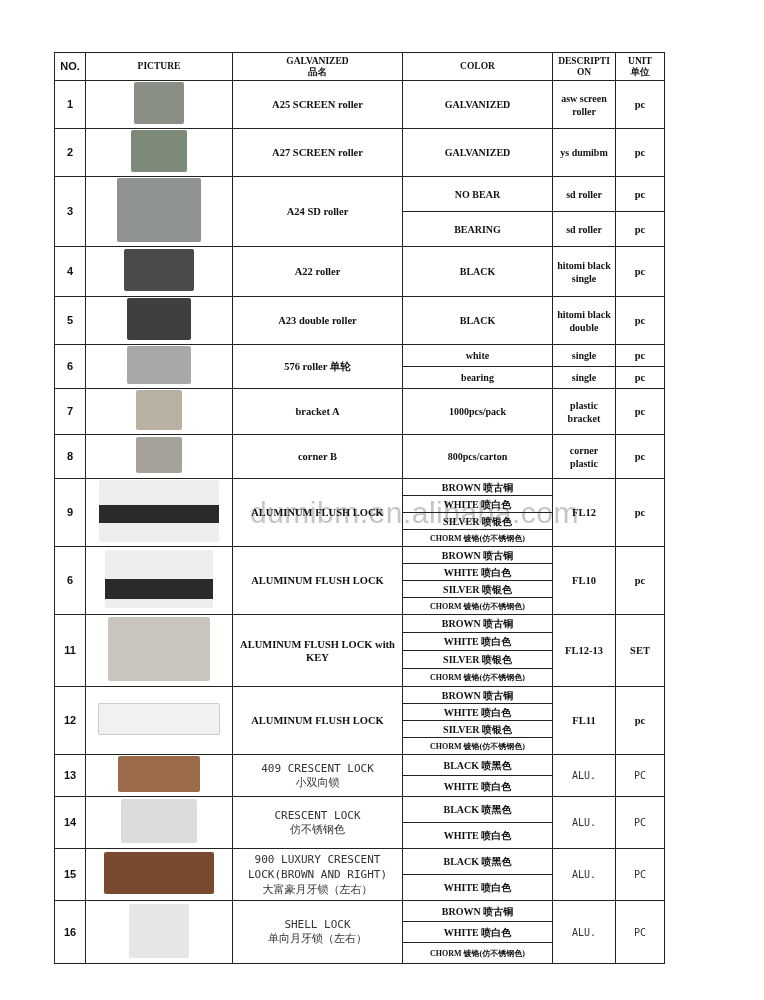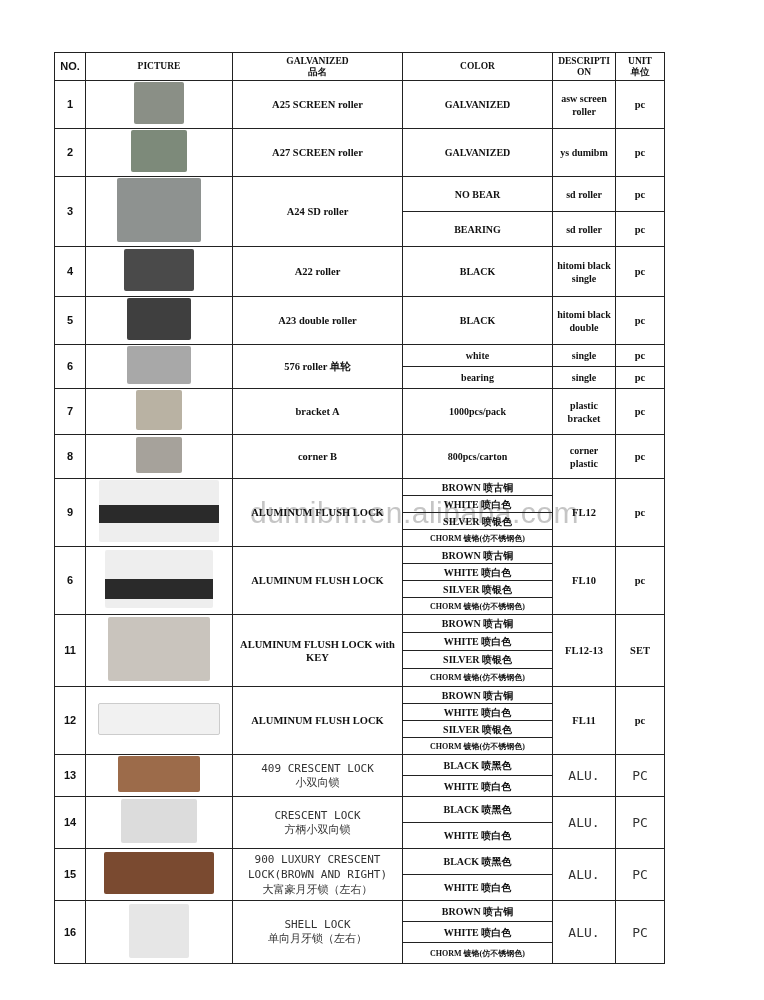--- a/index.html
+++ b/index.html
@@ -5,21 +5,21 @@
   html,body{margin:0;padding:0;background:#fff;}
   body{width:764px;height:1000px;position:relative;overflow:hidden;font-family:"Liberation Serif","DejaVu Serif",serif;color:#111;}
   table{position:absolute;left:54px;top:52px;border-collapse:collapse;width:610px;table-layout:fixed;}
   td,th{border:1.5px solid #222;text-align:center;vertical-align:middle;padding:0 2px;font-weight:bold;font-size:10.5px;line-height:13px;}
   th{font-size:9.5px;line-height:11px;height:27px;}
   th.no{font-family:"Liberation Sans",sans-serif;font-size:11px;}
   td.no{font-family:"Liberation Sans",sans-serif;font-size:11px;}
   td.color{font-size:10px;}
   td.small{font-size:10px;}
   td.light{font-weight:normal;font-family:"DejaVu Sans Mono","Liberation Mono",monospace;font-size:11px;line-height:14px;color:#333;}
-  td.lightc{font-weight:normal;font-family:"DejaVu Sans Mono","Liberation Mono",monospace;font-size:13px;color:#333;margin-left:44px;}
+  td.lightc{font-weight:normal;font-family:"DejaVu Sans Mono","Liberation Mono",monospace;font-size:10px;color:#333;margin-left:44px;}
   .pic{display:inline-block;border-radius:2px;}
   .watermark{position:absolute;left:250px;top:496px;font-family:"Liberation Sans",sans-serif;font-size:30px;color:rgba(150,150,150,0.55);pointer-events:none;letter-spacing:0.5px;}
 </style>
 </head>
 <body>
 
 <div class="watermark">dumibm.en.alibaba.com</div>
 
 <table>
   <colgroup>
@@ -204,21 +204,21 @@
       <td class="lightc" rowspan="2">ALU.</td>
       <td class="lightc" rowspan="2">PC</td>
     </tr>
     <tr style="height:21px">
         <td class="small">WHITE 喷白色</td>
       </tr>
 
     <tr style="height:26px">
       <td class="no" rowspan="2">14</td>
       <td rowspan="2"><span class="pic" style="width:76px;height:44px;background:#dcdcdc;"></span></td>
-      <td class="light" rowspan="2"><span>CRESCENT LOCK</span><br><span>方柄小双向锁</span></td>
+      <td class="light" rowspan="2"><span>CRESCENT LOCK</span><br><span>仿不锈钢色</span></td>
       <td class="small">BLACK 喷黑色</td>
       <td class="lightc" rowspan="2">ALU.</td>
       <td class="lightc" rowspan="2">PC</td>
     </tr>
     <tr style="height:26px">
         <td class="small">WHITE 喷白色</td>
       </tr>
 
     <tr style="height:26px">
       <td class="no" rowspan="2">15</td>

